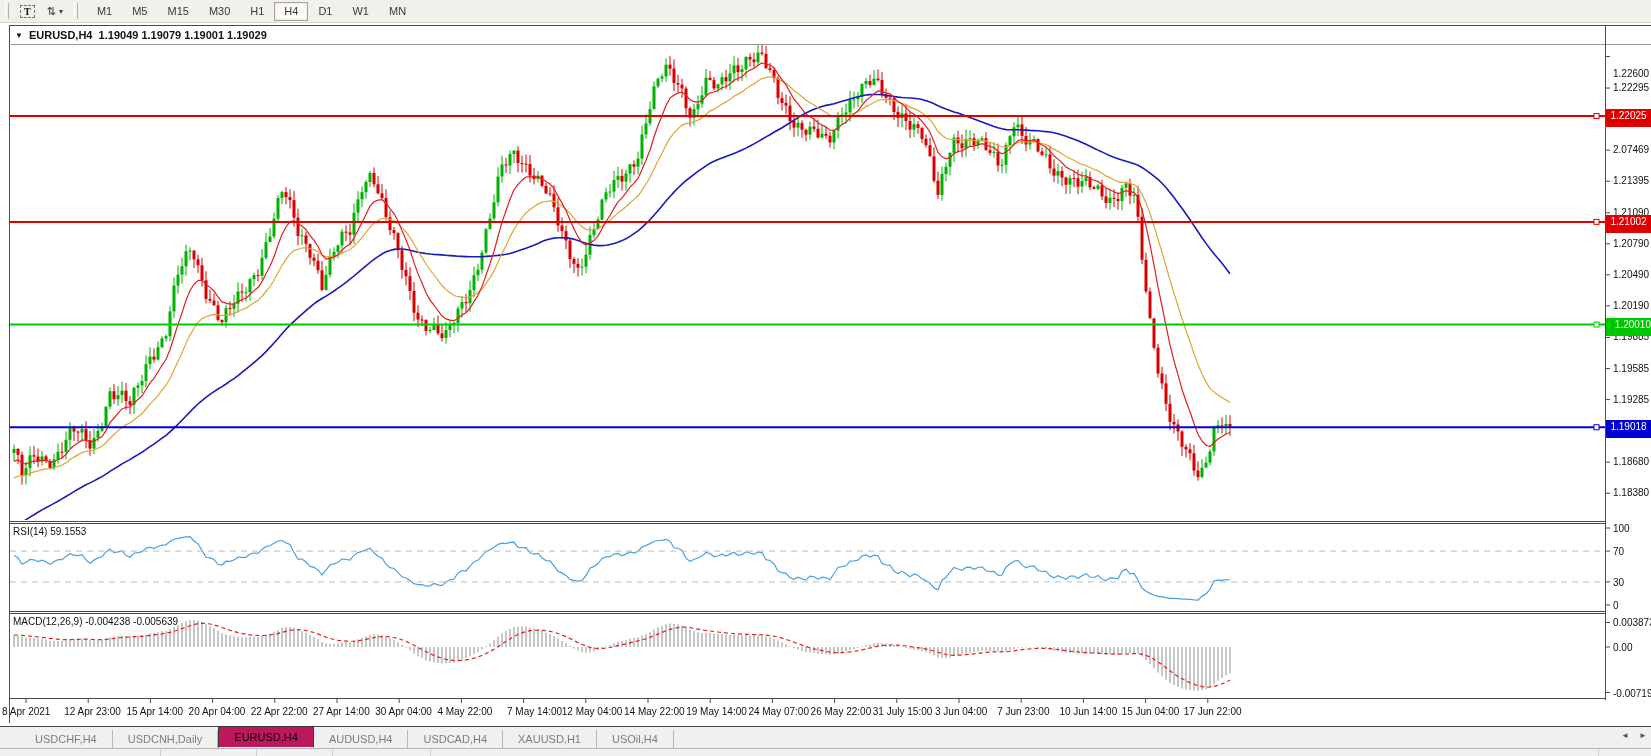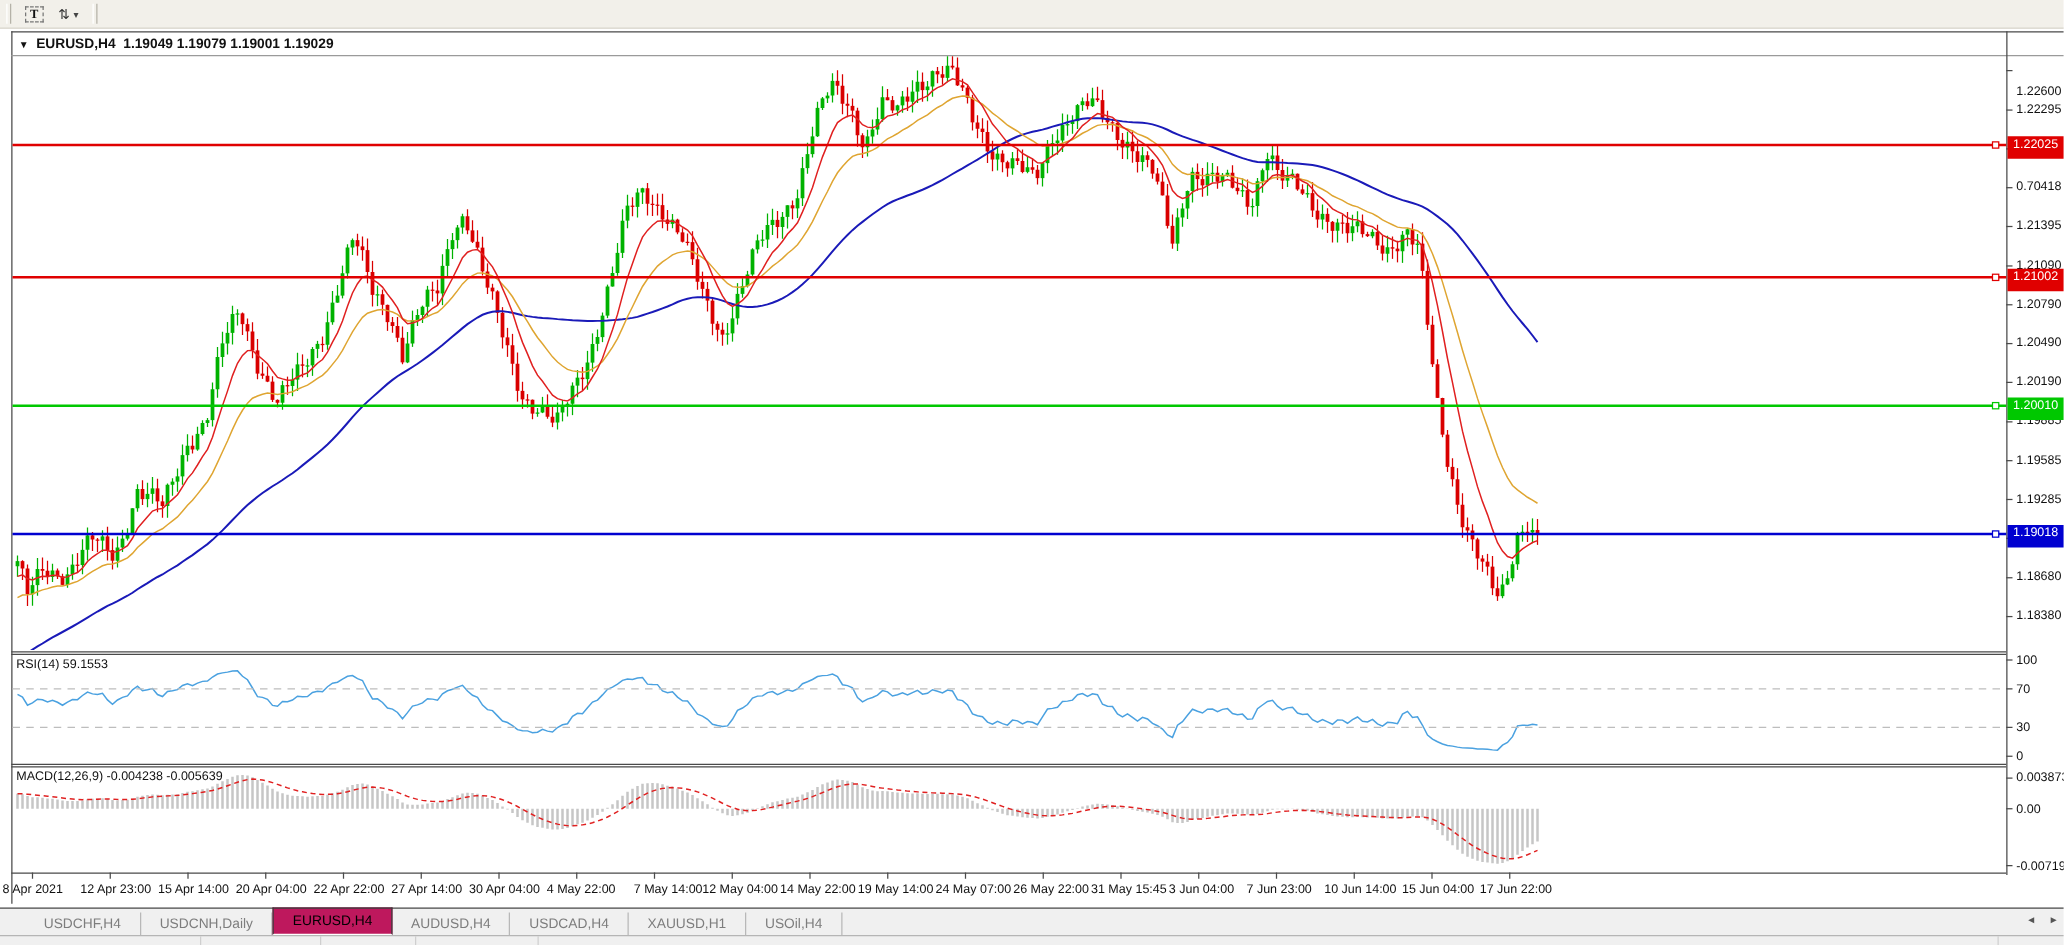--- a/index.html
+++ b/index.html
@@ -40,20 +40,31 @@
   <div class="toolbar">
     <div class="grip"></div>
     <div class="tbtn">
       <span class="tbox">T</span>
     </div>
     <div class="tbtn">
       <span class="arrows-ic">⇅</span>
       <span class="caret">▾</span>
     </div>
     <div class="grip"></div>
+    <div class="tf-group" id="tf-group">
+        <div class="tfbtn">M1</div>
+        <div class="tfbtn">M5</div>
+        <div class="tfbtn">M15</div>
+        <div class="tfbtn">M30</div>
+        <div class="tfbtn">H1</div>
+        <div class="tfbtn active">H4</div>
+        <div class="tfbtn">D1</div>
+        <div class="tfbtn">W1</div>
+        <div class="tfbtn">MN</div>
+      </div>
   </div>
 
   <div class="chart-window"></div>
 
   <div class="chart-title">
     <span class="tri">▼</span>
     <span>EURUSD,H4  1.19049 1.19079 1.19001 1.19029</span>
   </div>
 
   <svg id="chart-svg" width="1651" height="756">
@@ -1066,26 +1077,26 @@
   <div class="statusbar"></div>
 <div class="caption-line" style="left: 9px; top: 44px; width: 1642px; height: 1px; background: rgb(154, 154, 154);"></div>
     <div class="hline-border" style="left: 9px; top: 521px; width: 1596px; height: 1px; background: rgb(74, 74, 74);"></div>
     <div class="hline-border" style="left: 9px; top: 523px; width: 1596px; height: 1px; background: rgb(74, 74, 74);"></div>
     <div class="hline-border" style="left: 9px; top: 611px; width: 1596px; height: 1px; background: rgb(74, 74, 74);"></div>
     <div class="hline-border" style="left: 9px; top: 613px; width: 1596px; height: 1px; background: rgb(74, 74, 74);"></div>
     <div class="hline-border" style="left: 9px; top: 698px; width: 1596px; height: 1px; background: rgb(74, 74, 74);"></div>
     <div class="hline-border" style="left: 1605px; top: 25px; width: 1px; height: 675px; background: rgb(74, 74, 74);"></div>
     <div class="badge" style="top: 109px; background: rgb(224, 0, 0);">1.22025</div>
     <div class="badge" style="top: 214.88px; background: rgb(224, 0, 0);">1.21002</div>
-    <div class="badge" style="top: 317.553px; background: rgb(0, 200, 0);">1.20010</div>
+    <div class="badge" style="top: 317.553px; background: rgb(0, 200, 0); text-align: right;">1.20010</div>
     <div class="badge" style="top: 420.224px; background: rgb(0, 0, 208);">1.19018</div>
     <div class="axis-label" style="top: 68px;">1.22600</div>
     <div class="axis-label" style="top: 82.055px;">1.22295</div>
     <div class="axis-label" style="top: 113.105px;">1.21995</div>
-    <div class="axis-label" style="top: 144.155px;">0.70418</div>
+    <div class="axis-label" style="top: 144.155px;">2.07469</div>
     <div class="axis-label" style="top: 175.205px;">1.21395</div>
     <div class="axis-label" style="top: 206.772px;">1.21090</div>
     <div class="axis-label" style="top: 237.822px;">1.20790</div>
     <div class="axis-label" style="top: 268.872px;">1.20490</div>
     <div class="axis-label" style="top: 299.923px;">1.20190</div>
     <div class="axis-label" style="top: 331.49px;">1.19885</div>
     <div class="axis-label" style="top: 362.54px;">1.19585</div>
     <div class="axis-label" style="top: 393.59px;">1.19285</div>
     <div class="axis-label" style="top: 424.64px;">1.18985</div>
     <div class="axis-label" style="top: 456.207px;">1.18680</div>
@@ -1104,21 +1115,21 @@
     <div class="time-label" style="left: 250.8px;">22 Apr 22:00</div>
     <div class="time-label" style="left: 313px;">27 Apr 14:00</div>
     <div class="time-label" style="left: 375.2px;">30 Apr 04:00</div>
     <div class="time-label" style="left: 437.4px;">4 May 22:00</div>
     <div class="time-label" style="left: 507px;">7 May 14:00</div>
     <div class="time-label" style="left: 561.8px;">12 May 04:00</div>
     <div class="time-label" style="left: 624px;">14 May 22:00</div>
     <div class="time-label" style="left: 686.2px;">19 May 14:00</div>
     <div class="time-label" style="left: 748.4px;">24 May 07:00</div>
     <div class="time-label" style="left: 810.6px;">26 May 22:00</div>
-    <div class="time-label" style="left: 872.8px;">31 May 15:45</div>
+    <div class="time-label" style="left: 872.8px;">31 July 15:00</div>
     <div class="time-label" style="left: 935px;">3 Jun 04:00</div>
     <div class="time-label" style="left: 997.2px;">7 Jun 23:00</div>
     <div class="time-label" style="left: 1059.4px;">10 Jun 14:00</div>
     <div class="time-label" style="left: 1121.6px;">15 Jun 04:00</div>
     <div class="time-label" style="left: 1183.8px;">17 Jun 22:00</div>
     <div class="status-div" style="left: 160px;"></div>
     <div class="status-div" style="left: 256px;"></div>
     <div class="status-div" style="left: 332px;"></div>
     <div class="status-div" style="left: 430px;"></div>
     <div class="status-div" style="left: 1598px;"></div>

